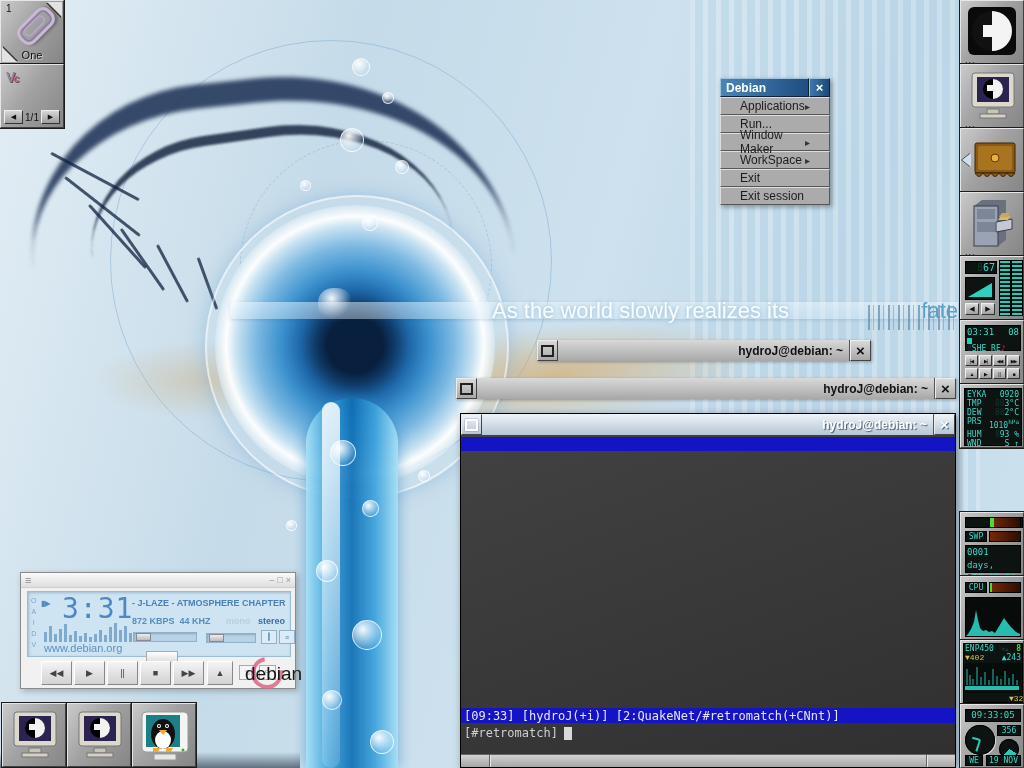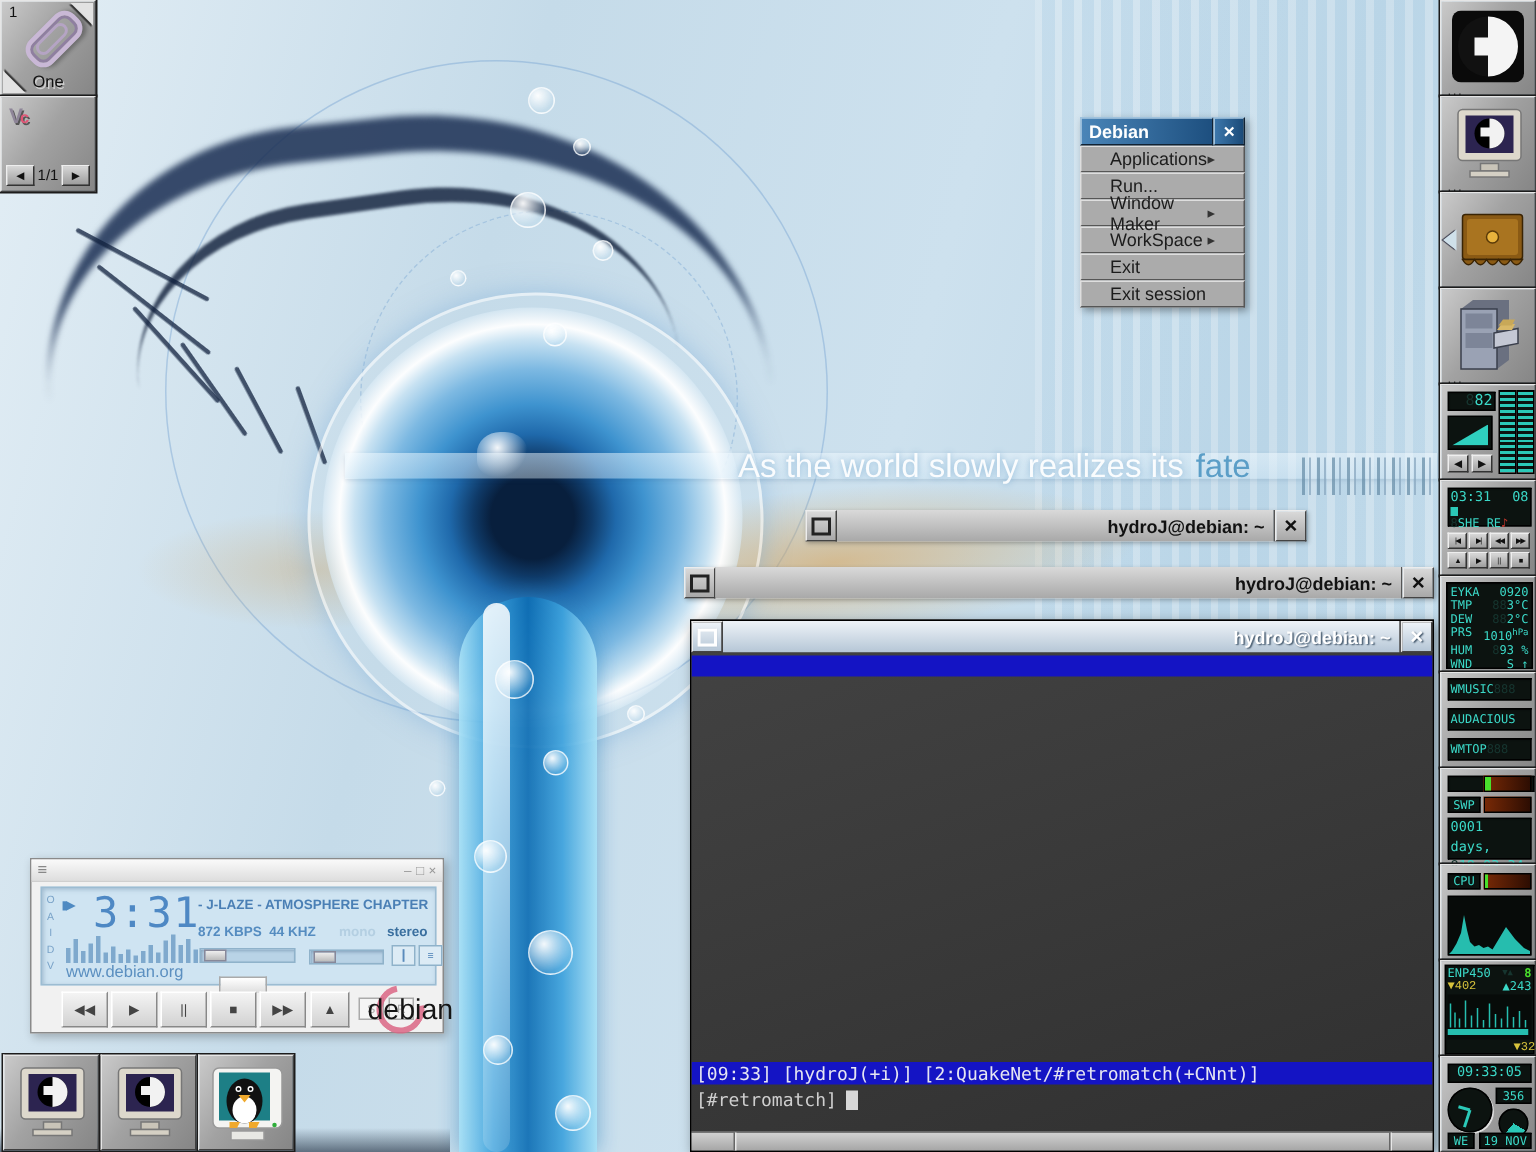--- a/index.html
+++ b/index.html
@@ -50,21 +50,21 @@
     background:radial-gradient(circle at 35% 30%,rgba(255,255,255,.95),rgba(190,225,245,.15) 70%);}
   .b1{left:352px;top:58px;width:16px;height:16px;} .b2{left:382px;top:92px;width:10px;height:10px;}
   .b3{left:340px;top:128px;width:22px;height:22px;}.b4{left:395px;top:160px;width:12px;height:12px;}
   .b5{left:300px;top:180px;width:9px;height:9px;}  .b6{left:362px;top:215px;width:14px;height:14px;}
   .b7{left:330px;top:440px;width:24px;height:24px;}.b8{left:362px;top:500px;width:15px;height:15px;}
   .b9{left:316px;top:560px;width:20px;height:20px;}.b10{left:352px;top:620px;width:28px;height:28px;}
   .b11{left:322px;top:690px;width:18px;height:18px;}.b12{left:370px;top:730px;width:22px;height:22px;}
   .b13{left:418px;top:470px;width:10px;height:10px;}.b14{left:286px;top:520px;width:9px;height:9px;}
   .tagband{left:230px;top:302px;width:728px;height:17px;
     background:linear-gradient(180deg,rgba(240,249,255,.5),rgba(215,235,248,.45));
-    box-shadow:0 1px 3px rgba(40,80,120,.18);display:flex;align-items:center;}
+    box-shadow:0 1px 3px rgba(40,80,120,.18);display:flex;align-items:center;justify-content:space-between;}
   .tagband .t-main{margin-left:262px;font-size:22px;color:rgba(255,255,255,.92);
     text-shadow:0 0 4px rgba(130,175,210,.9);white-space:nowrap;}
   .tagband .t-accent{margin-left:8px;font-size:22px;color:#5b9ec7;}
   .barcode{left:868px;top:305px;width:86px;height:25px;opacity:.75;
     background:repeating-linear-gradient(90deg,#6a90aa 0 2px,rgba(0,0,0,0) 2px 5px,#8aa8c0 5px 6px,rgba(0,0,0,0) 6px 10px);}
   .vignette{left:0;top:752px;width:300px;height:16px;background:linear-gradient(180deg,rgba(10,22,40,0),rgba(10,22,40,.55));}
   .tile{position:absolute;width:64px;height:64px;box-sizing:border-box;
     background:linear-gradient(125deg,#cacaca 0%,#a2a2a2 45%,#868686 100%);
     border:1px solid;border-color:#e6e6e6 #404040 #404040 #e6e6e6;box-shadow:0 0 0 1px #1c1c1c;}
   .lcd{background:#0c1310;color:#3bd9c8;font-family:"DejaVu Sans Mono",monospace;
@@ -572,21 +572,21 @@
         <rect x="9" y="11" width="18" height="10" fill="#7d8598"></rect>
         <rect x="9" y="24" width="18" height="10" fill="#7d8598"></rect>
         <path d="M28 24 l16 -3 v10 l-16 3 z" fill="#c4c8d4" stroke="#3a3f4c"></path>
         <path d="M30 22 l3 -4 h9 l-2 4 z" fill="#d8b868"></path>
         <path d="M31 19 l3 -4 h8 l-2 4 z" fill="#c8a858"></path>
       </svg>
       <span class="dots">...</span>
     </div>
 
     <div class="tile t4">
-      <div class="lcd mx-lcd"><span class="ghost">8</span><span>82</span></div>
+      <div class="lcd mx-lcd"><span class="ghost">8</span><span>67</span></div>
       <div class="mx-volbox">
         <div class="mx-tri"></div>
       </div>
       <span class="mx-btn g-left" style="left:4px;"></span>
       <span class="mx-btn g-right" style="left:20px;"></span>
       <div class="vu" style="left:39px;"></div>
       <div class="vu" style="left:51px;"></div>
     </div>
 
     <div class="tile t5">
@@ -630,25 +630,20 @@
             <span>HUM</span>
             <span><span class="ghost">8</span><span>93 %</span></span>
           </div>
         <div class="wrow">
             <span>WND</span>
             <span><span>S ↑</span></span>
           </div>
       </div>
     </div>
 
-    <div class="tile t7">
-      <div class="lcd ln-lcd" style="top:3px;"><span>WMUSIC</span><span class="ghost">888</span></div>
-      <div class="lcd ln-lcd" style="top:23px;"><span>AUDACIOUS</span></div>
-      <div class="lcd ln-lcd" style="top:43px;"><span>WMTOP</span><span class="ghost">888</span></div>
-    </div>
 
     <div class="tile t8">
       <div class="lcd sm-lab" style="top:4px;padding-left:36px;">MEM</div>
       <div class="sm-bar" style="top:4px;">
           <span class="sm-fill"></span>
         </div>
       <div class="lcd sm-lab" style="top:18px;">SWP</div>
       <div class="sm-bar" style="top:18px;"></div>
       <div class="lcd sm-clock">
         <div>0001 days,</div>

